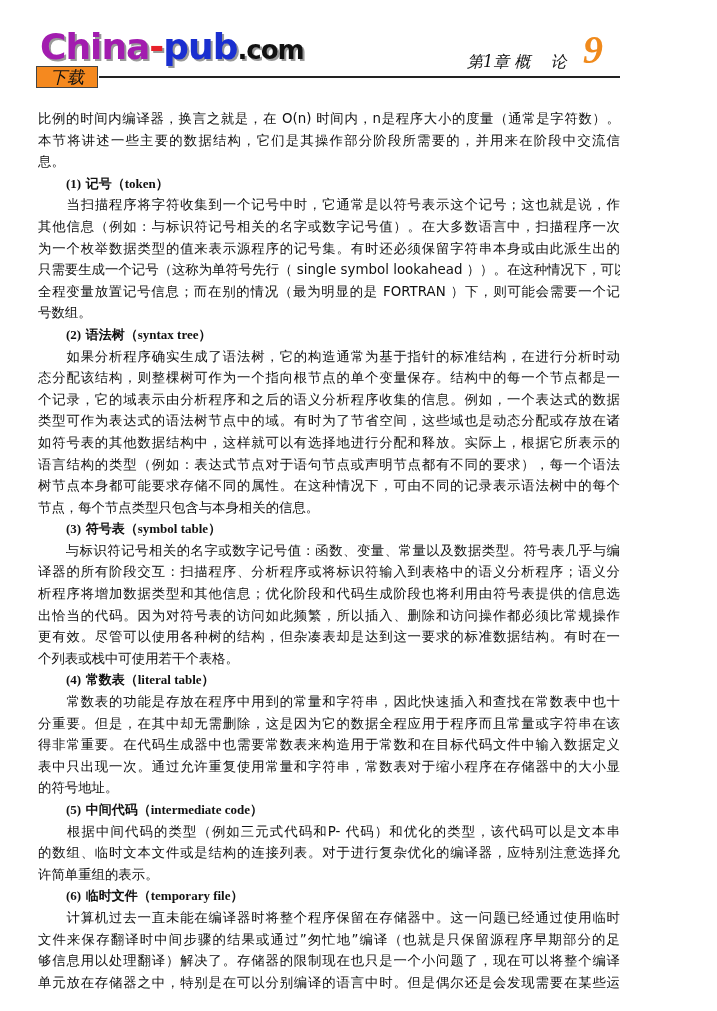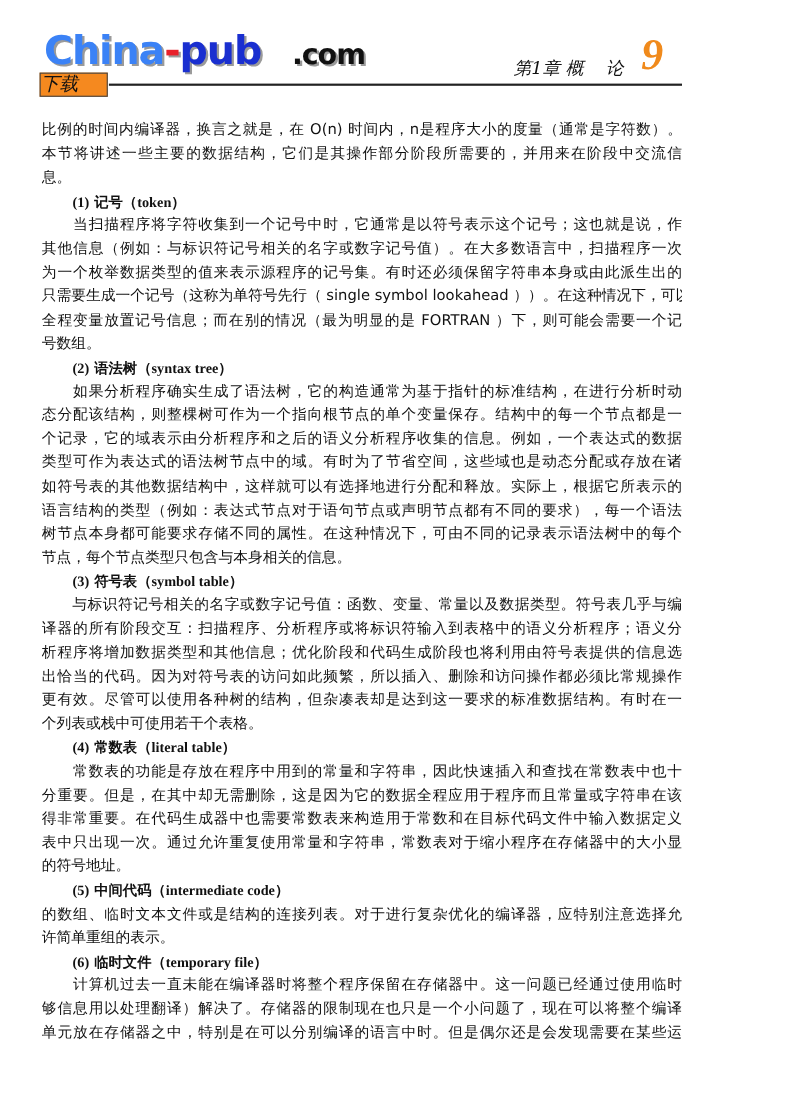--- a/index.html
+++ b/index.html
@@ -1,26 +1,26 @@
 <!DOCTYPE html>
 <html><head>
 <meta charset="utf-8">
 <style>
   html, body { margin: 0; padding: 0; background: #ffffff; }
   body { width: 717px; height: 1011px; position: relative; overflow: hidden;
          font-family: "DejaVu Sans", "Liberation Sans", sans-serif; color: #111; }
   .logo { position: absolute; left: 40px; top: 26px; height: 42px; white-space: nowrap;
           font-family: "DejaVu Sans", sans-serif; font-weight: bold; letter-spacing: -1px; }
-  .logo .red { color: #3b82f6; font-size: 36px; text-shadow: 2px 2px 0 #9a9a9a; }
+  .logo .red { color: #a21caf; font-size: 36px; text-shadow: 2px 2px 0 #9a9a9a; }
   .logo .blue { color: #1a2fd0; font-size: 36px; text-shadow: 2px 2px 0 #9a9a9a; }
   .logo .dash { color: #e8202a; font-size: 36px; text-shadow: 2px 2px 0 #9a9a9a; }
-  .logo .com { color: #111; font-size: 26px; text-shadow: 2px 2px 0 #9a9a9a; margin-left: 28px; }
+  .logo .com { color: #111; font-size: 26px; text-shadow: 2px 2px 0 #9a9a9a; }
   .badge { position: absolute; left: 36px; top: 66px; width: 62px; height: 22px;
            background: #f5891f; border: 1px solid #444; box-sizing: border-box;
-           font-size: 17px; font-style: italic; line-height: 20px; color: #111; }
+           font-size: 17px; font-style: italic; line-height: 20px; text-align: center; color: #111; }
   .header-rule { position: absolute; left: 99px; top: 76px; width: 521px; height: 2px; background: #222; }
   .chapter { position: absolute; left: 467px; top: 52px; font-size: 16px; font-style: italic;
              font-family: "DejaVu Serif", serif; color: #111; white-space: pre; }
   .page-num { position: absolute; left: 583px; top: 26px; font-size: 40px; font-weight: bold;
               font-style: italic; font-family: "Liberation Serif", serif; color: #f08a1c; }
   .content { position: absolute; left: 38px; top: 108px; width: 582px; }
   .line { font-size: 13.4px; line-height: 21.6px; height: 21.6px; white-space: nowrap;
           text-align: justify; text-align-last: justify; overflow: hidden; }
   .line.last { text-align-last: left; }
   .heading { font-size: 13px; line-height: 21.6px; height: 21.6px; padding-left: 28px;
@@ -85,23 +85,25 @@
   <div class="line">　　常数表的功能是存放在程序中用到的常量和字符串，因此快速插入和查找在常数表中也十</div>
   <div class="line">分重要。但是，在其中却无需删除，这是因为它的数据全程应用于程序而且常量或字符串在该</div>
   <div class="line">得非常重要。在代码生成器中也需要常数表来构造用于常数和在目标代码文件中输入数据定义</div>
   <div class="line">表中只出现一次。通过允许重复使用常量和字符串，常数表对于缩小程序在存储器中的大小显</div>
   <div class="line last">的符号地址。</div>
 
   <div class="heading">
     <span class="num">(5)</span>
     <span>中间代码</span>（<span class="en">intermediate code</span>）
   </div>
+  <div class="line">　　根据中间代码的类型（例如三元式代码和P- 代码）和优化的类型，该代码可以是文本串</div>
   <div class="line">的数组、临时文本文件或是结构的连接列表。对于进行复杂优化的编译器，应特别注意选择允</div>
   <div class="line last">许简单重组的表示。</div>
 
   <div class="heading">
     <span class="num">(6)</span>
     <span>临时文件</span>（<span class="en">temporary file</span>）
   </div>
   <div class="line">　　计算机过去一直未能在编译器时将整个程序保留在存储器中。这一问题已经通过使用临时</div>
+  <div class="line">文件来保存翻译时中间步骤的结果或通过”匆忙地”编译（也就是只保留源程序早期部分的足</div>
   <div class="line">够信息用以处理翻译）解决了。存储器的限制现在也只是一个小问题了，现在可以将整个编译</div>
   <div class="line">单元放在存储器之中，特别是在可以分别编译的语言中时。但是偶尔还是会发现需要在某些运</div>
 </div>
 
 </body></html>

